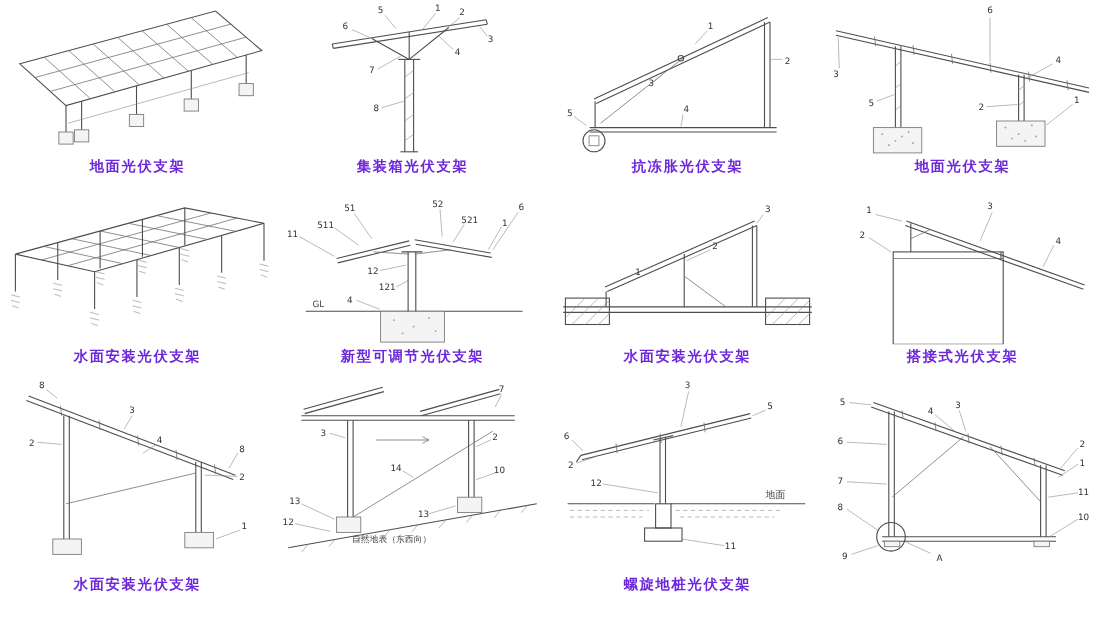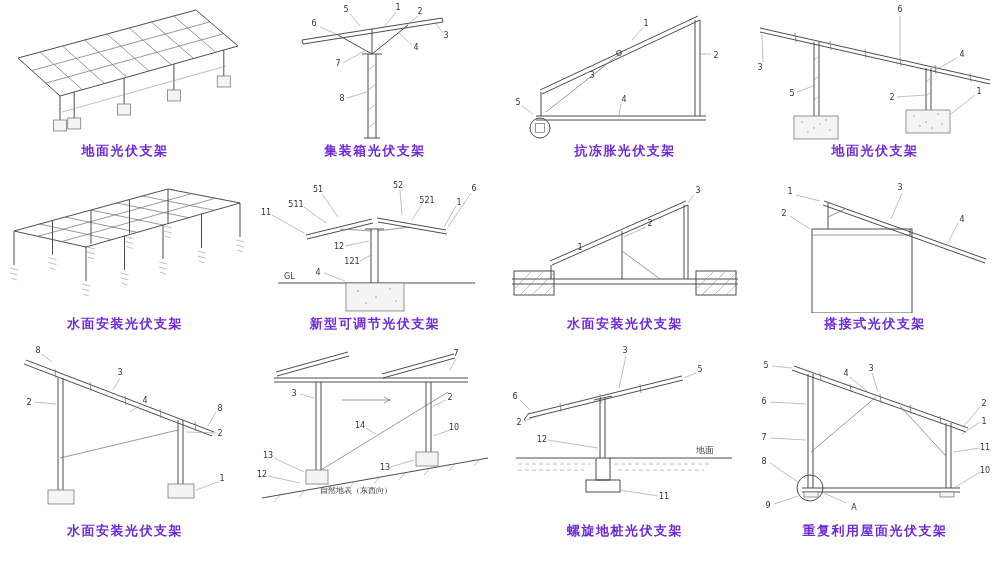--- a/index.html
+++ b/index.html
@@ -538,16 +538,15 @@
           <text class="co" x="18" y="168">9</text>
         <line class="thin" x1="20" y1="123" x2="48" y2="142"></line>
           <text class="co" x="14" y="124">8</text>
         <line class="thin" x1="20" y1="98" x2="56" y2="100"></line>
           <text class="co" x="14" y="100">7</text>
         <line class="thin" x1="20" y1="62" x2="56" y2="64"></line>
           <text class="co" x="14" y="64">6</text>
         <text class="co" x="104" y="170">A</text>
       </g>
     </svg>
-    <figcaption class="cap">重复利用屋面光伏支架</figcaption>
   </figure>
 
 </div>
 
 </body></html>

